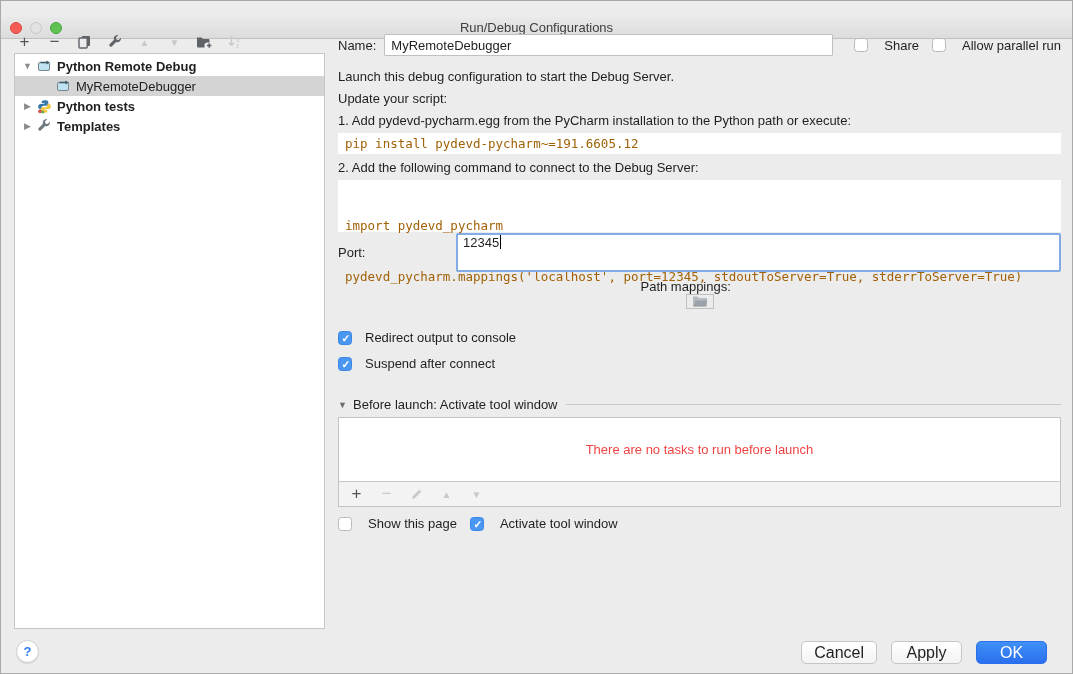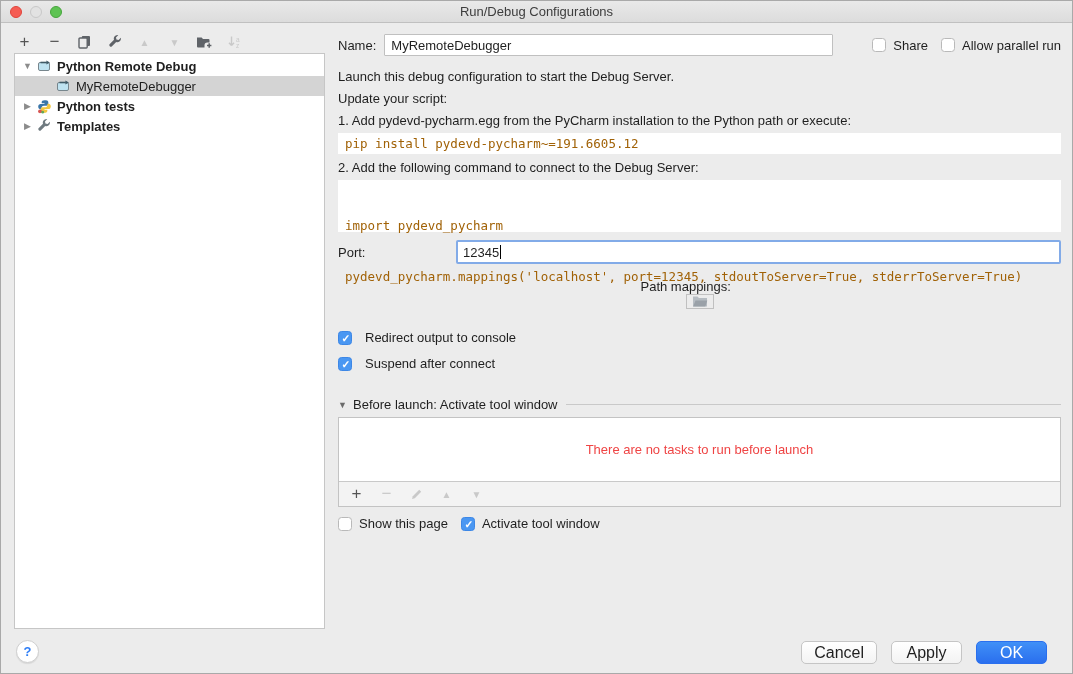--- a/index.html
+++ b/index.html
@@ -8,21 +8,21 @@
     font-family: "Liberation Sans", sans-serif;
     font-size: 13px;
     color: #1f1f1f;
     background: #ececec;
     position: relative;
     overflow: hidden;
   }
   .window { position: absolute; inset: 0; border: 1px solid #a9a9a9; background: #ececec; }
 
   
-  .titlebar { position: absolute; top: 0; left: 0; right: 0; height: 22px;
+  .titlebar { position: absolute; top: 16px; left: 0; right: 0; height: 22px;
     background: linear-gradient(#e9e9e9, #dcdcdc); border-bottom: 1px solid #c0c0c0; }
   .title { position: absolute; left: 0; right: 0; top: 3px; text-align: center; font-size: 13px; color: #3d3d3d; }
   .lights { position: absolute; left: 9px; top: 5px; display: flex; gap: 8px; }
   .light { width: 12px; height: 12px; border-radius: 50%; }
   .light.red   { background: #f55d54; border: 1px solid #e0443b; }
   .light.grey  { background: #e2e2e2; border: 1px solid #c8c8c8; }
   .light.green { background: #5ec353; border: 1px solid #46a53c; }
 
   
   .left-toolbar { position: absolute; left: 15px; top: 30px; height: 22px; display: flex; align-items: center; gap: 13px; }
@@ -42,41 +42,41 @@
   .tree-label { margin-left: 4px; white-space: nowrap; }
   .b { font-weight: bold; }
 
   
   .content { position: absolute; left: 337px; top: 30px; width: 723px; }
   .row { display: flex; align-items: center; }
   .name-row { margin-top: 3px; height: 22px; }
   .text-input { height: 22px; border: 1px solid #c0c0c0; border-radius: 1px; background: #fff;
     font-family: "Liberation Sans", sans-serif; font-size: 13px; padding: 0 6px; color: #1f1f1f; outline: none; }
   .name-input { width: 449px; margin-left: 8px; }
-  .cbgroup { display: flex; align-items: center; gap: 7px; }
+  .cbgroup { display: flex; align-items: center; gap: 16px; }
   .share-group { margin-left: auto; }
   .parallel-group { margin-left: 13px; }
   .cb { width: 14px; height: 14px; border: 1px solid #b9b9b9; border-radius: 3.5px; background: #fff;
     flex: none; position: relative; }
   .cb.checked { background: #4a97f2; border-color: #3d87e6; }
   .cb.checked::after { content: "✓"; position: absolute; left: 2.5px; top: 0; color: #fff;
     font-size: 10.5px; font-weight: bold; line-height: 13px; }
 
   .para { margin-top: 6px; line-height: 16px; }
   .intro { margin-top: 13px; }
   .codeblock { margin-top: 4px; background: #fff; padding: 2px 7px;
     font-family: "DejaVu Sans Mono", monospace; font-size: 12.5px; line-height: 17px; color: #a16207; white-space: pre; }
   .code-tall { height: 52px; padding-top: 3px; }
 
   .field-row { margin-top: 9px; height: 22px; }
   .localhost-row { margin-top: 21px; }
   .field-label { width: 118px; flex: none; }
   .flex-input { flex: 1; }
-  .port-box { flex: 1; height: 24px; border: 2px solid #82abe8; border-radius: 2px; background: #fff;
-    display: flex; align-items: center; padding: 0 5px; }
+  .port-box { flex: 1; height: 39px; border: 2px solid #82abe8; border-radius: 2px; background: #fff;
+    display: flex; padding: 0 5px; }
   .caret { display: inline-block; width: 1px; height: 14px; background: #000; margin-left: 1px; }
   .path-row { margin-top: 16px; height: 22px; flex-direction: column; }
   .path-field { flex: 1; height: 21px; border: 1px solid #c0c0c0; background: transparent;
     display: flex; align-items: center; justify-content: flex-end; padding: 0 5px; }
 
   .check-row { margin-top: 11px; display: flex; align-items: flex-end; gap: 13px; }
   .redirect-row { margin-top: 29px; }
 
   .bl-header { margin-top: 26px; display: flex; align-items: center; }
   .bl-tri { font-size: 9px; color: #6b6b6b; width: 15px; }

